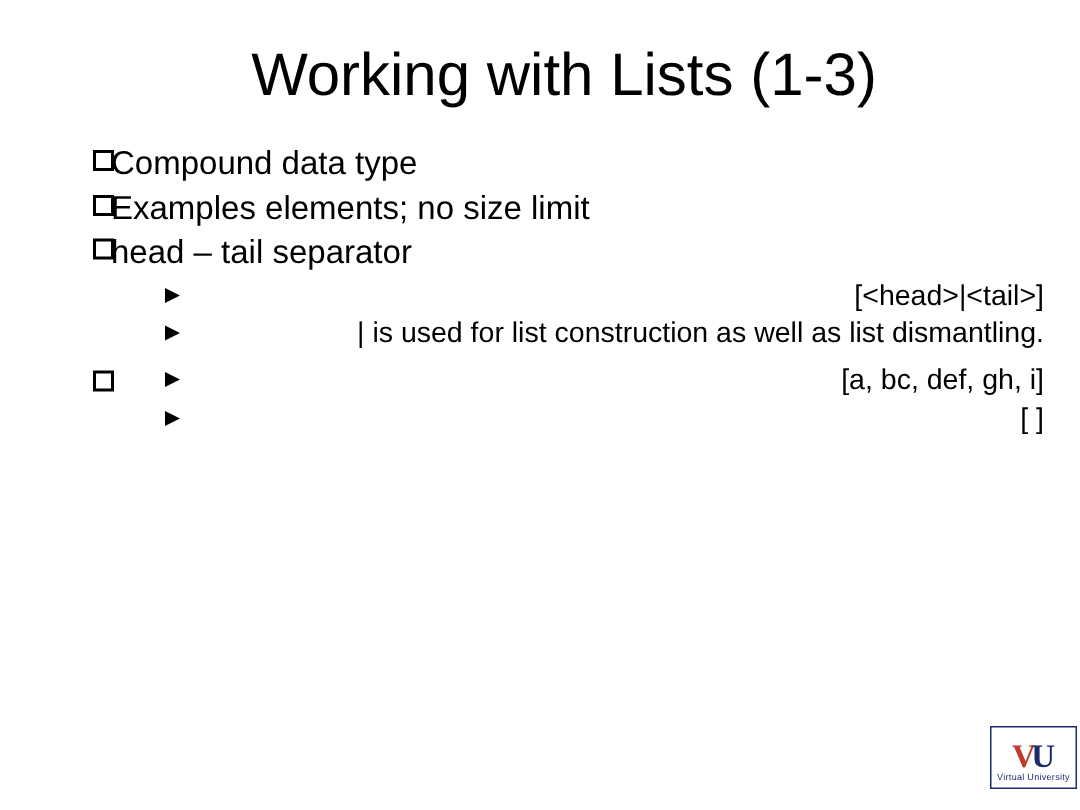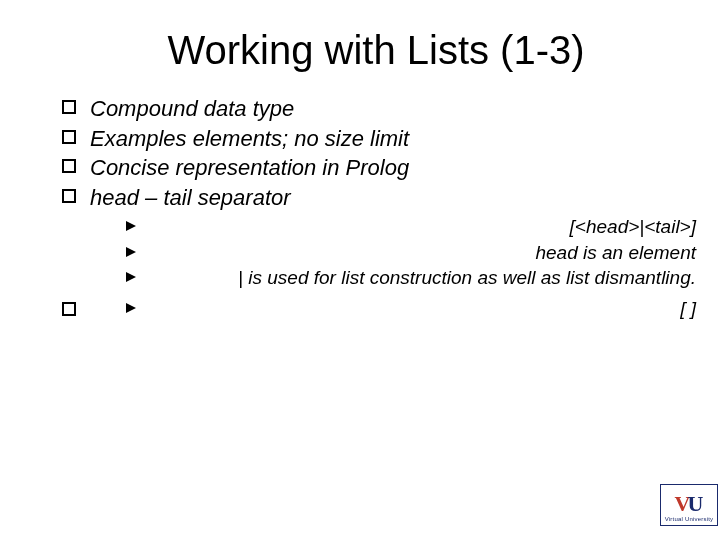--- a/index.html
+++ b/index.html
@@ -30,22 +30,21 @@
   ul.level1 {
     list-style: none;
     padding: 0;
     margin: 0 0 0 6px;
   }
   ul.level1 > li {
     font-size: 22px;
     line-height: 1.25;
     margin: 2px 0;
     position: relative;
-    padding-left: 28px;
-    font-style: italic;
+    padding-left: 12px;
   }
   ul.level1 > li::before {
     content: "";
     position: absolute;
     left: 0;
     top: 5px;
     width: 14px;
     height: 14px;
     border: 2px solid #000;
     box-sizing: border-box;
@@ -118,31 +117,30 @@
 </style>
 </head>
 <body>
 
 <div class="slide">
   <h1 class="title">Working with Lists (1-3)</h1>
 
   <ul class="level1">
     <li>Compound data type</li>
     <li>Examples elements; no size limit</li>
-    <li>Concise representation in Prolog</li>
     <li>
       <span>head – tail separator</span>
       <ul class="level2">
         <li>[&lt;head&gt;|&lt;tail&gt;]</li>
-        <li>head is an element</li>
         <li>| is used for list construction as well as list dismantling.</li>
       </ul>
     </li>
     <li>
       <ul class="level2">
+        <li>[a, bc, def, gh, i]</li>
         <li>[ ]</li>
       </ul>
     </li>
   </ul>
 
   <div class="logo">
     <div class="vu">
       <span class="v">V</span>
       <span class="u">U</span>
     </div>

